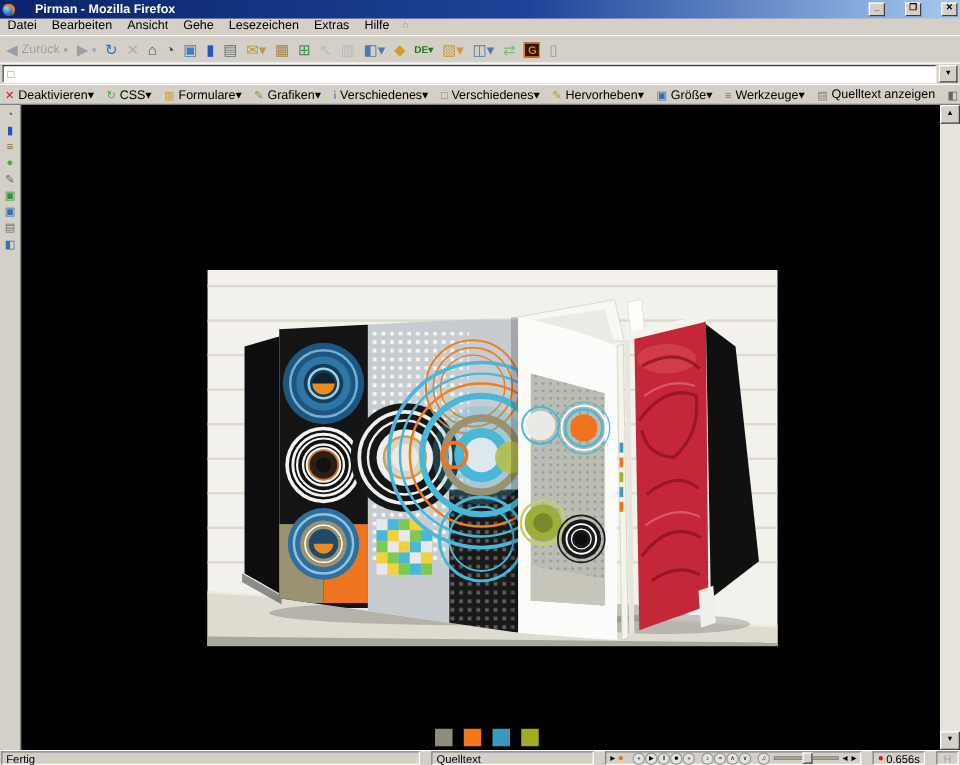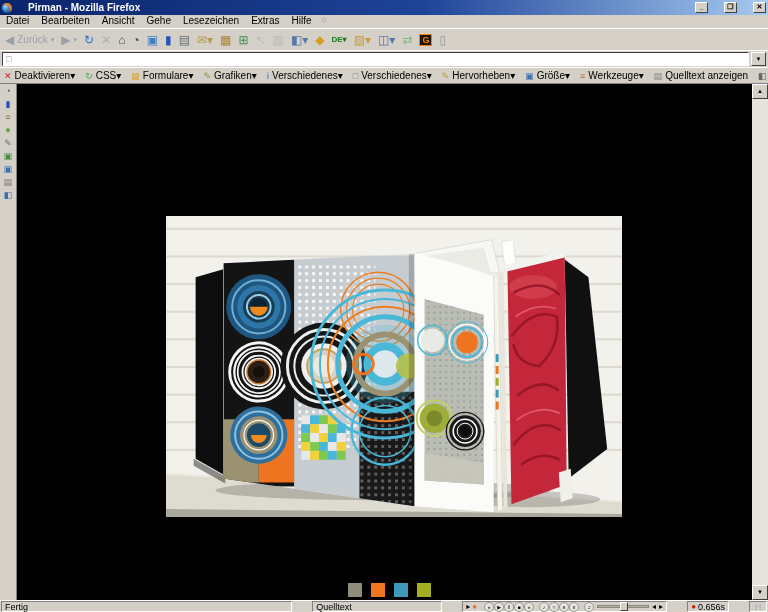--- a/index.html
+++ b/index.html
@@ -61,21 +61,21 @@
     font-family:"DejaVu Sans Mono", monospace; font-weight:bold; font-size:13px;
     letter-spacing:3px; text-shadow:.6px 0 currentColor; }
   .sitenav { position:absolute; top:82px; left:143px; width:463px; display:flex;
     justify-content:space-between; color:#e0e0e0; font-family:"DejaVu Sans Mono", monospace;
     font-weight:bold; font-size:7.5px; letter-spacing:1px; text-shadow:.4px 0 currentColor; }
   .photo { position:absolute; left:146px; top:132px; width:462px; height:301px; }
   .photo svg { display:block; }
   .swatches { position:absolute; top:499px; left:331px; display:flex; gap:9px; }
   .swatch { width:14px; height:14px; }
   
-  .statusbar { height:12px; display:flex; align-items:stretch; gap:20px; font-size:9px;
+  .statusbar { height:12px; display:flex; align-items:stretch; gap:9px; font-size:9px;
     background:#d4d0c8; border-top:1px solid #fff; padding:0 1px; }
   .panel { border:1px solid; border-color:#808080 #fff #fff #808080;
     display:flex; align-items:center; padding:0 3px; white-space:nowrap; }
   .grow { flex:1; }
   .pbtn { width:10px; height:10px; border-radius:50%; background:#e6e3dc; border:1px solid #999;
     font-size:5px; line-height:8px; text-align:center; }
   .sep { width:1px; background:#9a968e; margin:1px 2px; }
   .slider { width:52px; height:3px; background:#b9b5ac; border:1px solid #8a867e;
     position:relative; margin:0 3px; }
   .slider-handle { position:absolute; left:22px; top:-4px; width:8px; height:9px;

